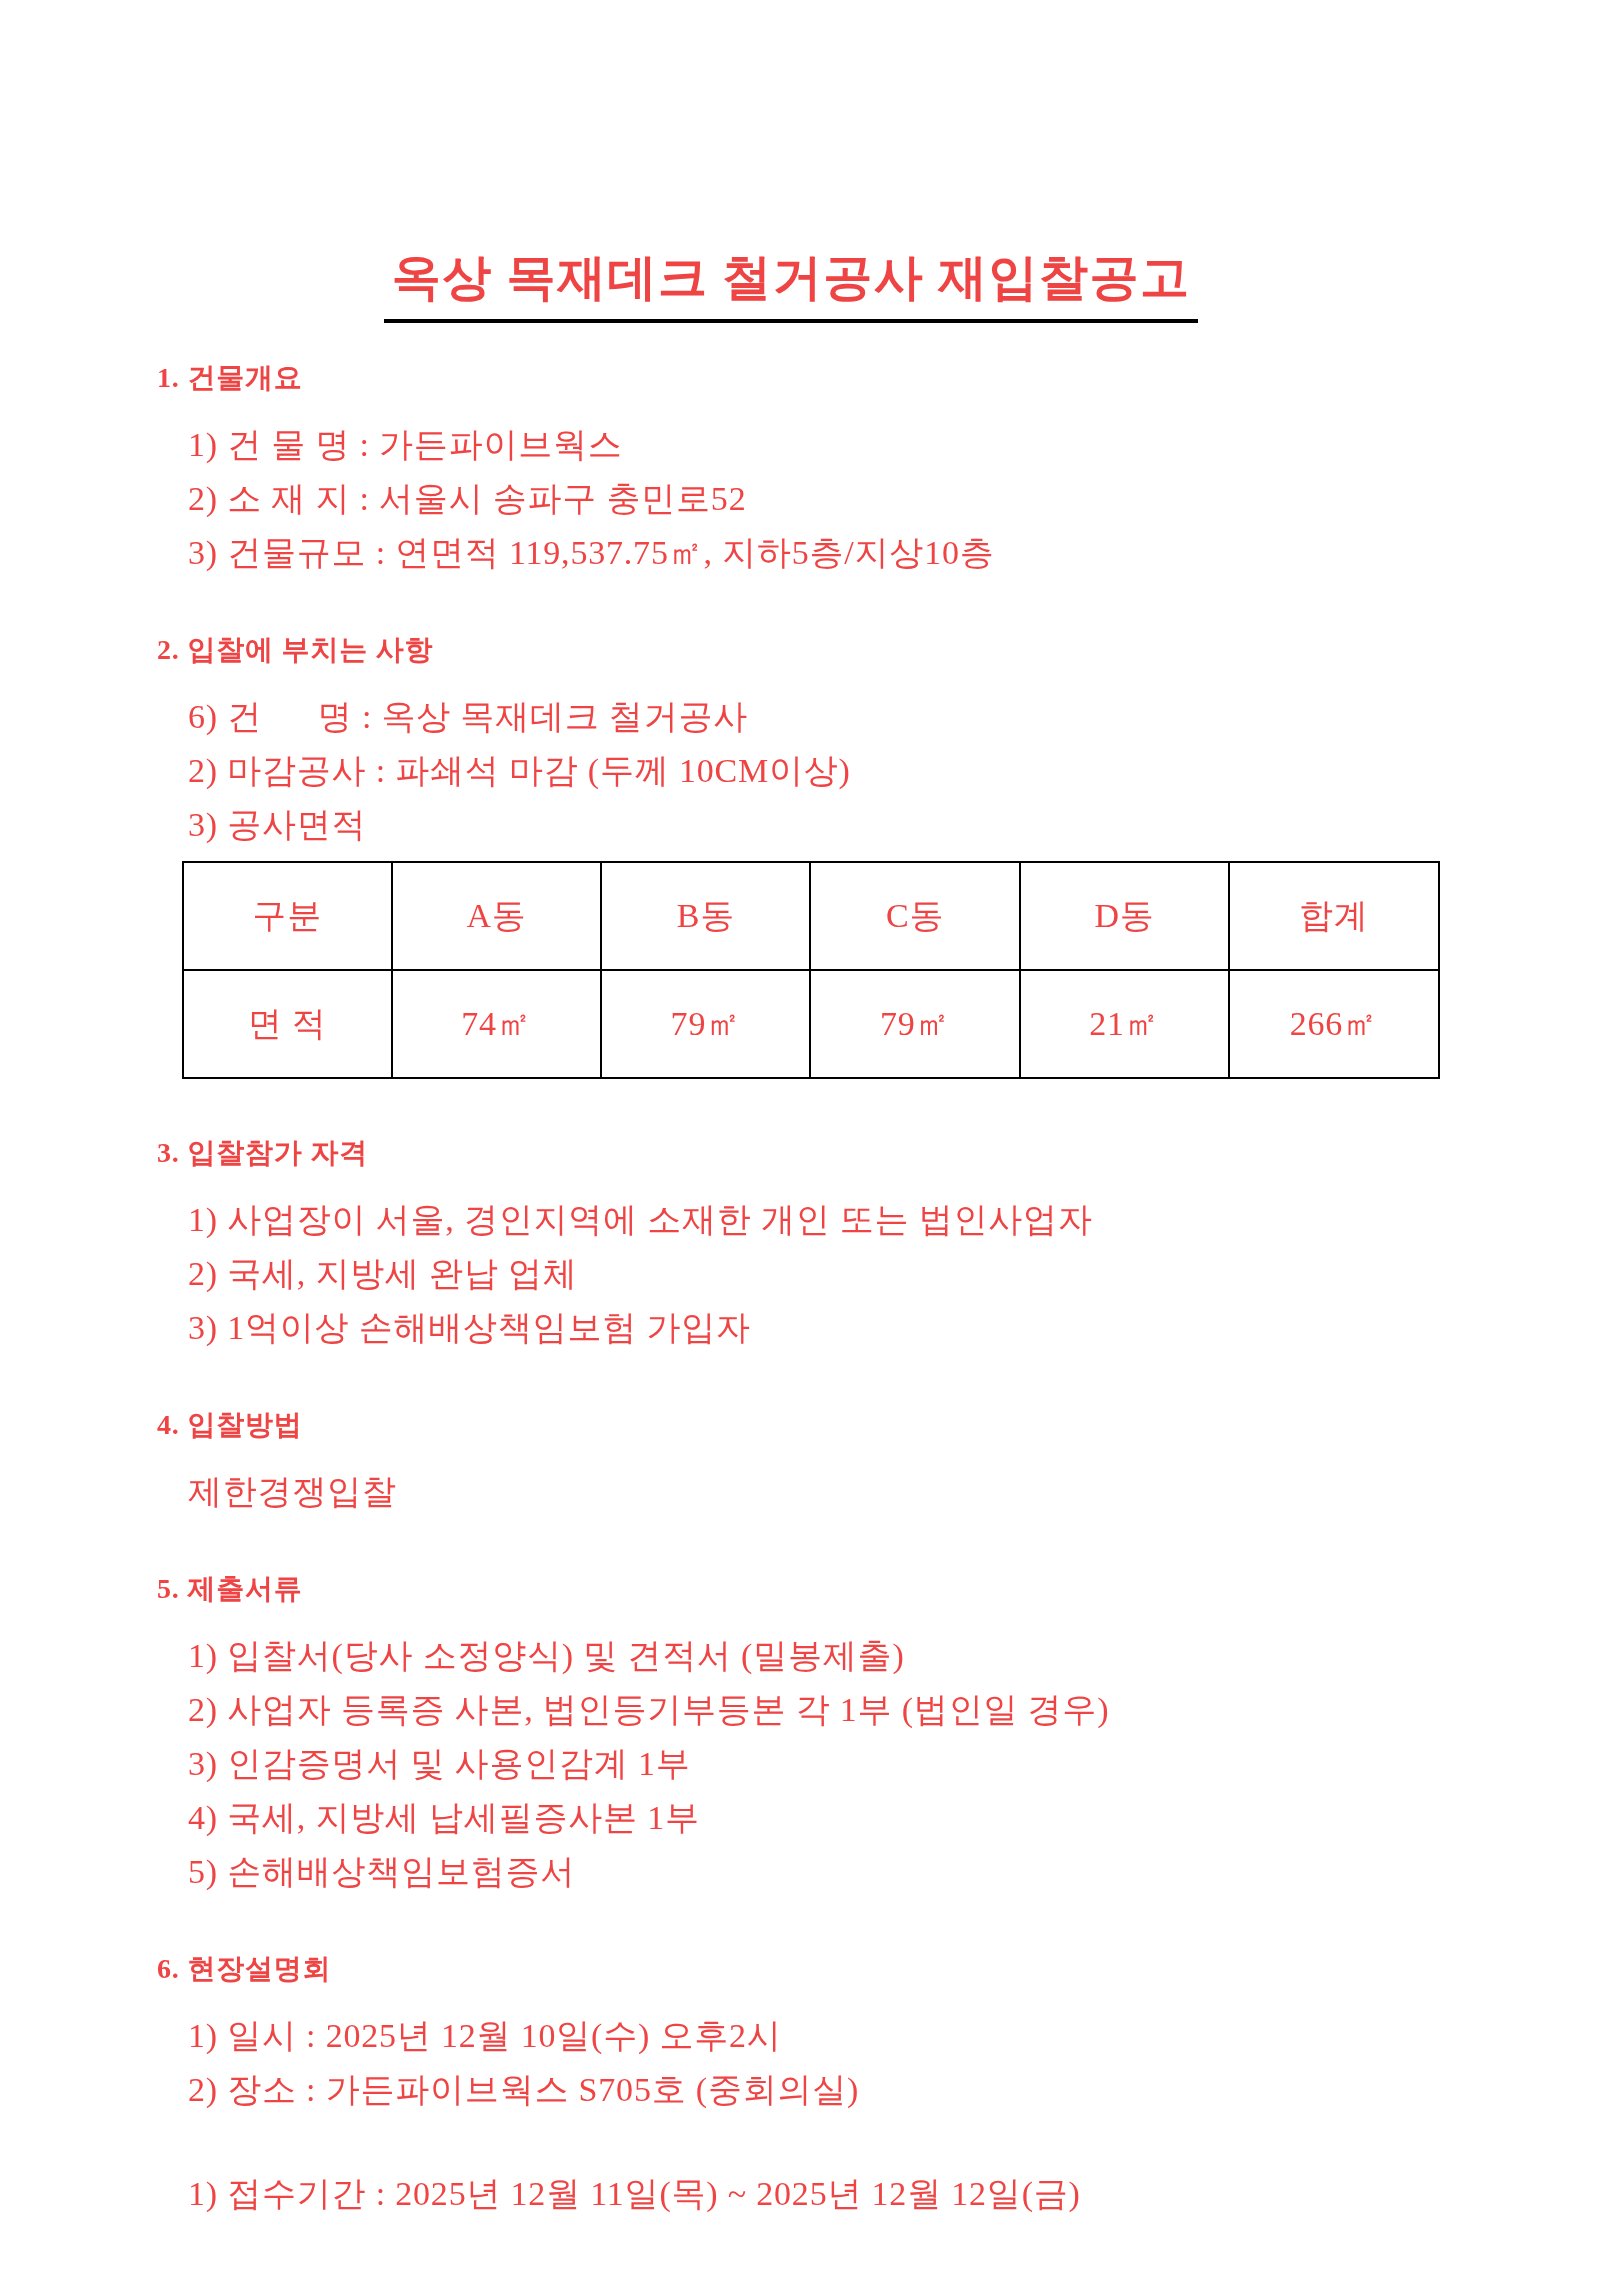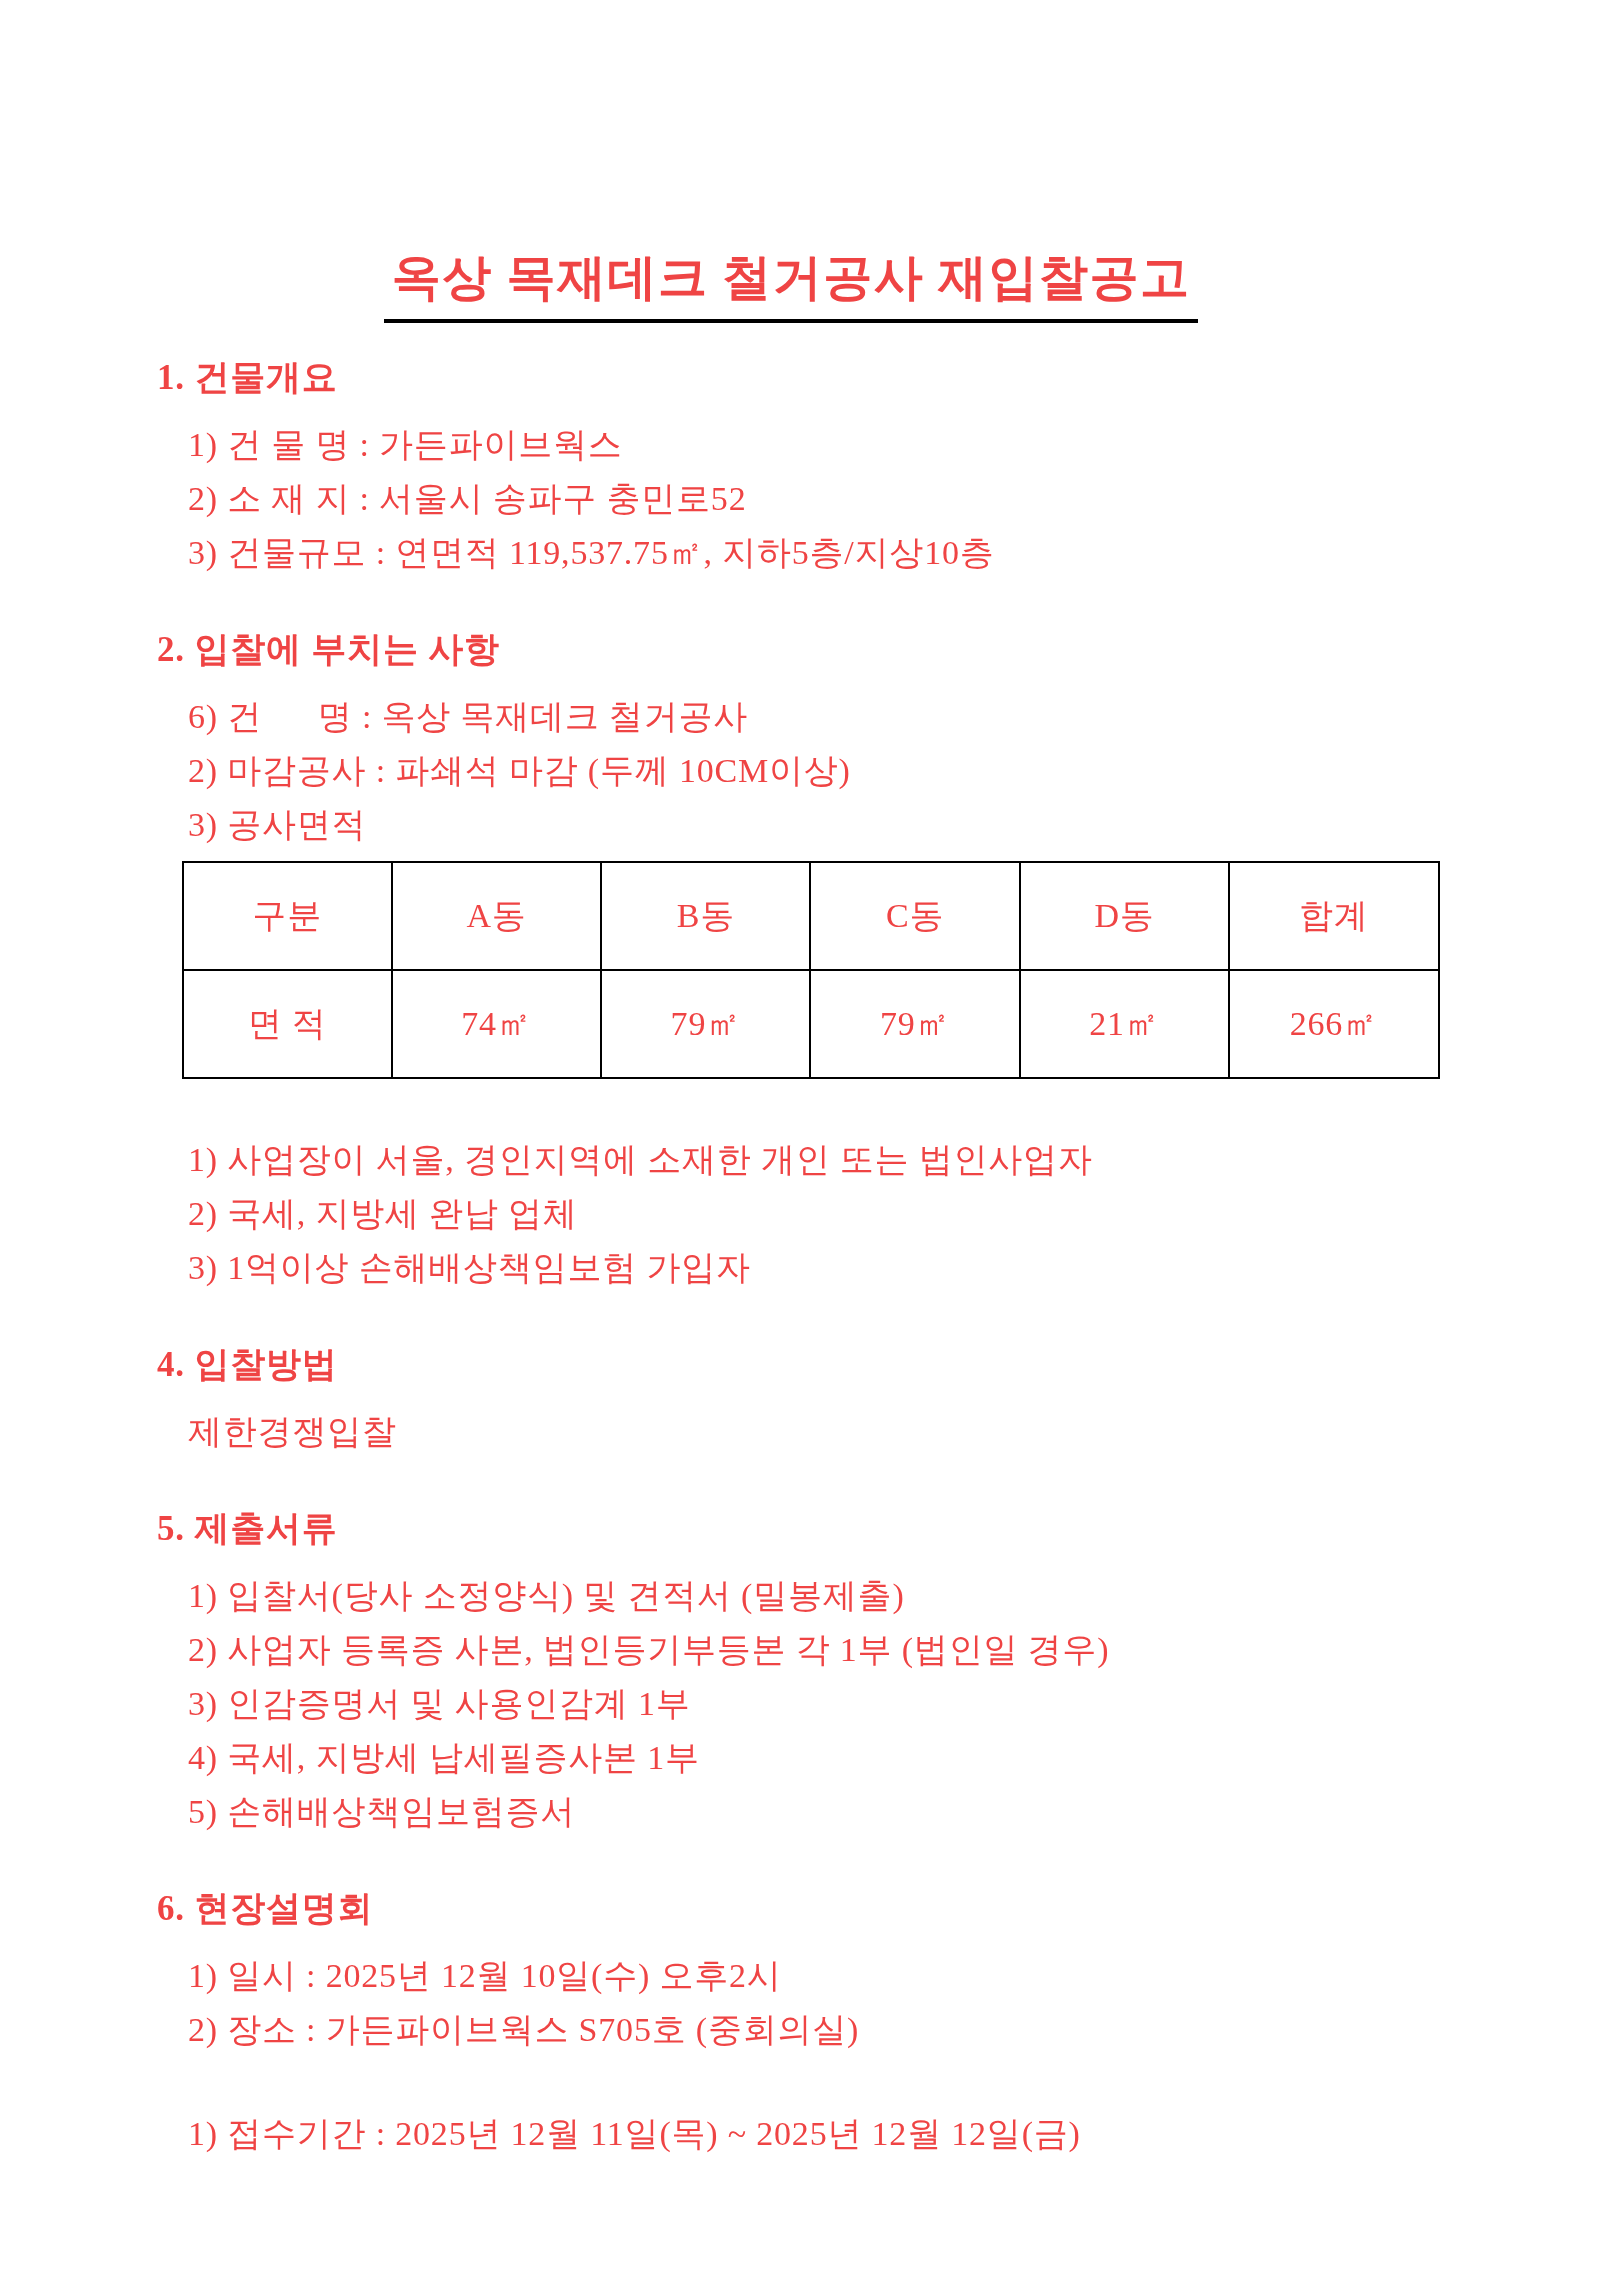--- a/index.html
+++ b/index.html
@@ -30,21 +30,21 @@
     padding: 0 7.7px 7.7px 7.7px;
     white-space: pre;
   }
   .content {
     padding: 0 165px 0 157px;
   }
   .section { margin-top: 50px; }
   .section.first { margin-top: 35px; }
   .section.after-table { margin-top: 54px; }
   .section-heading {
-    font-size: 35px;
+    font-size: 28px;
     font-weight: 700;
     line-height: 40px;
     margin-bottom: 20px;
     white-space: pre-wrap;
     letter-spacing: 0.8px;
   }
   .list-item {
     font-size: 34px;
     line-height: 54px;
     padding-left: 31px;
@@ -108,20 +108,21 @@
           <td>74㎡</td>
           <td>79㎡</td>
           <td>79㎡</td>
           <td>21㎡</td>
           <td>266㎡</td>
         </tr>
       </tbody>
     </table>
 
     <div class="section after-table">
+      <div class="section-heading">3. 입찰참가 자격</div>
       <div class="list-item">1) 사업장이 서울, 경인지역에 소재한 개인 또는 법인사업자</div>
       <div class="list-item">2) 국세, 지방세 완납 업체</div>
       <div class="list-item">3) 1억이상 손해배상책임보험 가입자</div>
     </div>
 
     <div class="section">
       <div class="section-heading">4. 입찰방법</div>
       <div class="list-item">제한경쟁입찰</div>
     </div>
 

